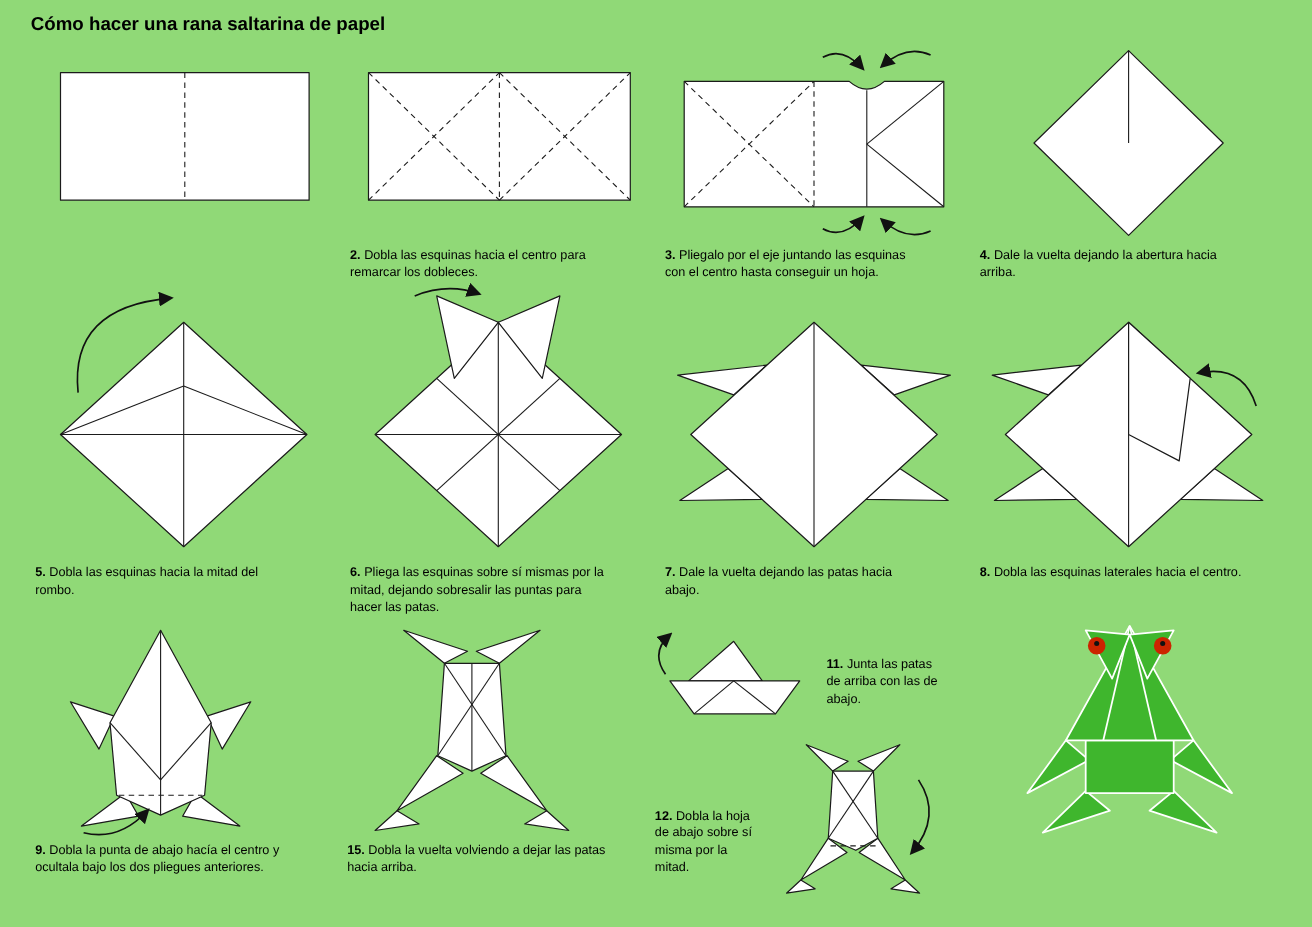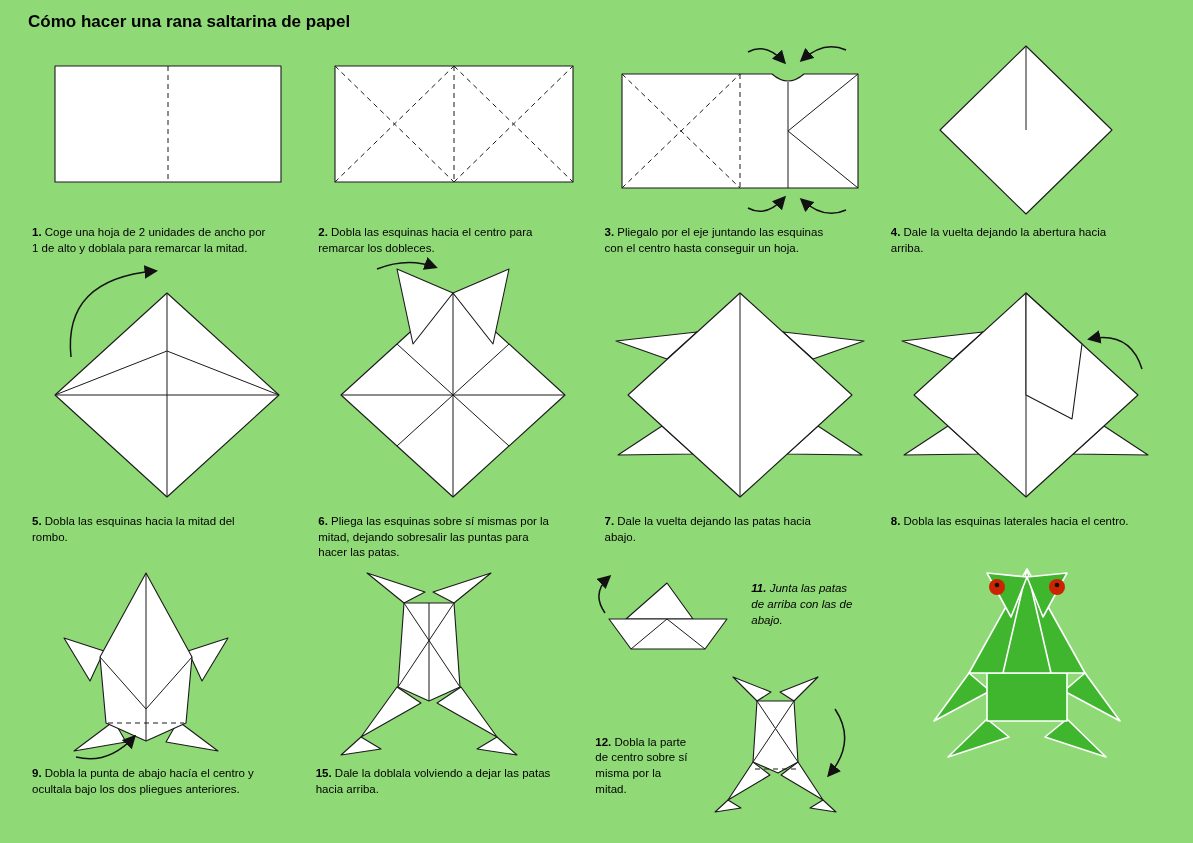--- a/index.html
+++ b/index.html
@@ -34,21 +34,21 @@
 
   
   .paper { fill: #ffffff; stroke: #1b1b1b; stroke-width: 1.1; stroke-linejoin: round; }
   .ln    { stroke: #1b1b1b; stroke-width: 1; fill: none; }
   .dash  { stroke: #1b1b1b; stroke-width: 1; fill: none; stroke-dasharray: 5 4; }
   .arrow { stroke: #111111; stroke-width: 1.5; fill: none; }
 
   
   .cell-1112 { display: flex; flex-direction: column; align-items: stretch; }
   .row11 { display: flex; align-items: flex-start; margin-top: 8px; }
-  .row11 .cap { width: 118px; margin-top: 12px; padding-left: 10px; font-style: italic; }
+  .row11 .cap { width: 118px; margin-top: 28px; padding-left: 10px; }
   .row12 { display: flex; align-items: center; margin-top: 10px; }
   .row12 .cap { width: 104px; margin-top: 44px; padding-left: 4px; }
 
   
   .frogshape { fill: #3FB62D; stroke: #ffffff; stroke-width: 1.6; stroke-linejoin: round; }
   .frogline  { stroke: #ffffff; stroke-width: 1.6; fill: none; }
 </style>
 </head>
 <body>
 
@@ -66,21 +66,20 @@
 
   <div class="grid r1">
 
     <div class="cell">
       <div class="fig">
         <svg width="280" height="182" viewBox="0 0 280 182">
           <rect class="paper" x="28" y="26" width="226" height="116"></rect>
           <line class="dash" x1="141" y1="26" x2="141" y2="142"></line>
         </svg>
       </div>
-      <p class="cap"><b>1.</b> <span>Coge una hoja de 2 unidades de ancho por 1 de alto y doblala para remarcar la mitad.</span></p>
     </div>
 
     <div class="cell">
       <div class="fig">
         <svg width="280" height="182" viewBox="0 0 280 182">
           <rect class="paper" x="22" y="26" width="238" height="116"></rect>
           <line class="dash" x1="141" y1="26" x2="141" y2="142"></line>
           <line class="dash" x1="22" y1="26" x2="141" y2="142"></line>
           <line class="dash" x1="22" y1="142" x2="141" y2="26"></line>
           <line class="dash" x1="141" y1="26" x2="260" y2="142"></line>
@@ -212,36 +211,36 @@
           <polygon class="paper" points="88,126 52,176 112,142"></polygon>
           <polygon class="paper" points="152,126 188,176 128,142"></polygon>
           <polygon class="paper" points="95,42 58,12 116,31"></polygon>
           <polygon class="paper" points="145,42 182,12 124,31"></polygon>
           <polygon class="paper" points="95,42 145,42 151,126 120,140 89,126"></polygon>
           <line class="ln" x1="95" y1="42" x2="151" y2="126"></line>
           <line class="ln" x1="145" y1="42" x2="89" y2="126"></line>
           <line class="ln" x1="120" y1="42" x2="120" y2="140"></line>
         </svg>
       </div>
-      <p class="cap"><b>15.</b> <span>Dale la doblala volviendo a dejar las patas hacia arriba.</span></p>
+      <p class="cap"><b>15.</b> <span>Dobla la vuelta volviendo a dejar las patas hacia arriba.</span></p>
     </div>
 
     <div class="cell cell-1112">
       <div class="row11">
         <svg width="150" height="90" viewBox="0 0 150 90">
           <polygon class="paper" points="35,50 76,14 102,50"></polygon>
           <polygon class="paper" points="18,50 136,50 114,80 40,80"></polygon>
           <line class="ln" x1="40" y1="80" x2="76" y2="50"></line>
           <line class="ln" x1="114" y1="80" x2="76" y2="50"></line>
           <path class="arrow" d="M14,44 Q0,24 18,8" marker-end="url(#ah)"></path>
         </svg>
         <p class="cap"><b>11.</b> <span>Junta las patas de arriba con las de abajo.</span></p>
       </div>
       <div class="row12">
-        <p class="cap"><b>12.</b> <span>Dobla la parte de centro sobre sí misma por la mitad.</span></p>
+        <p class="cap"><b>12.</b> <span>Dobla la hoja de abajo sobre sí misma por la mitad.</span></p>
         <svg width="190" height="150" viewBox="0 0 190 150">
           <polygon class="paper" points="33,131 20,143 46,139"></polygon>
           <polygon class="paper" points="128,131 141,143 115,139"></polygon>
           <polygon class="paper" points="58,93 33,131 75,106"></polygon>
           <polygon class="paper" points="103,93 128,131 86,106"></polygon>
           <polygon class="paper" points="62,32 38,8 76,23"></polygon>
           <polygon class="paper" points="99,32 123,8 85,23"></polygon>
           <polygon class="paper" points="62,32 99,32 103,93 83,104 58,93"></polygon>
           <line class="ln" x1="62" y1="32" x2="103" y2="93"></line>
           <line class="ln" x1="99" y1="32" x2="58" y2="93"></line>

